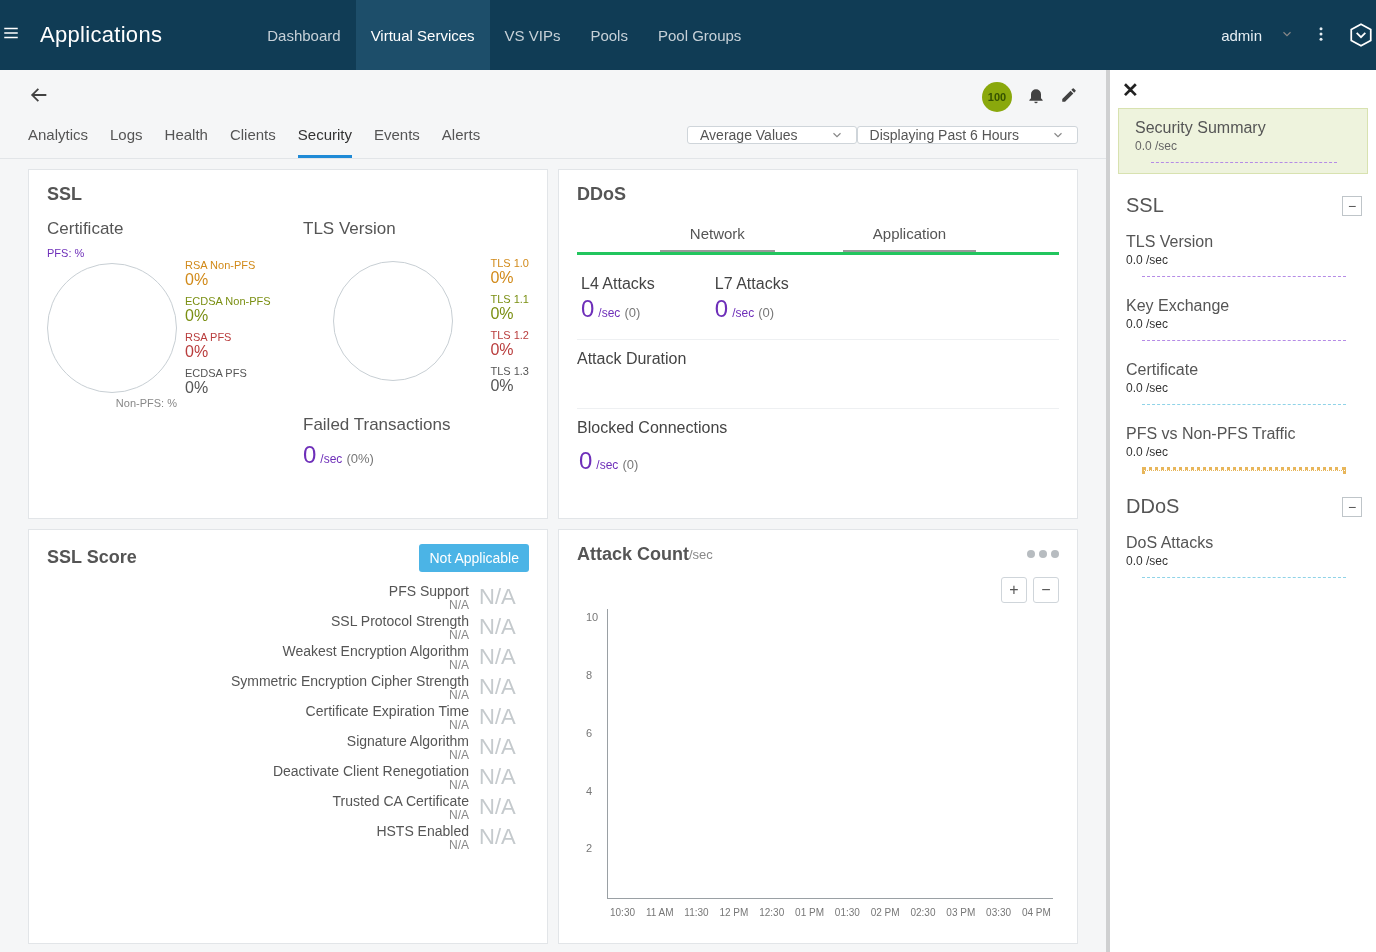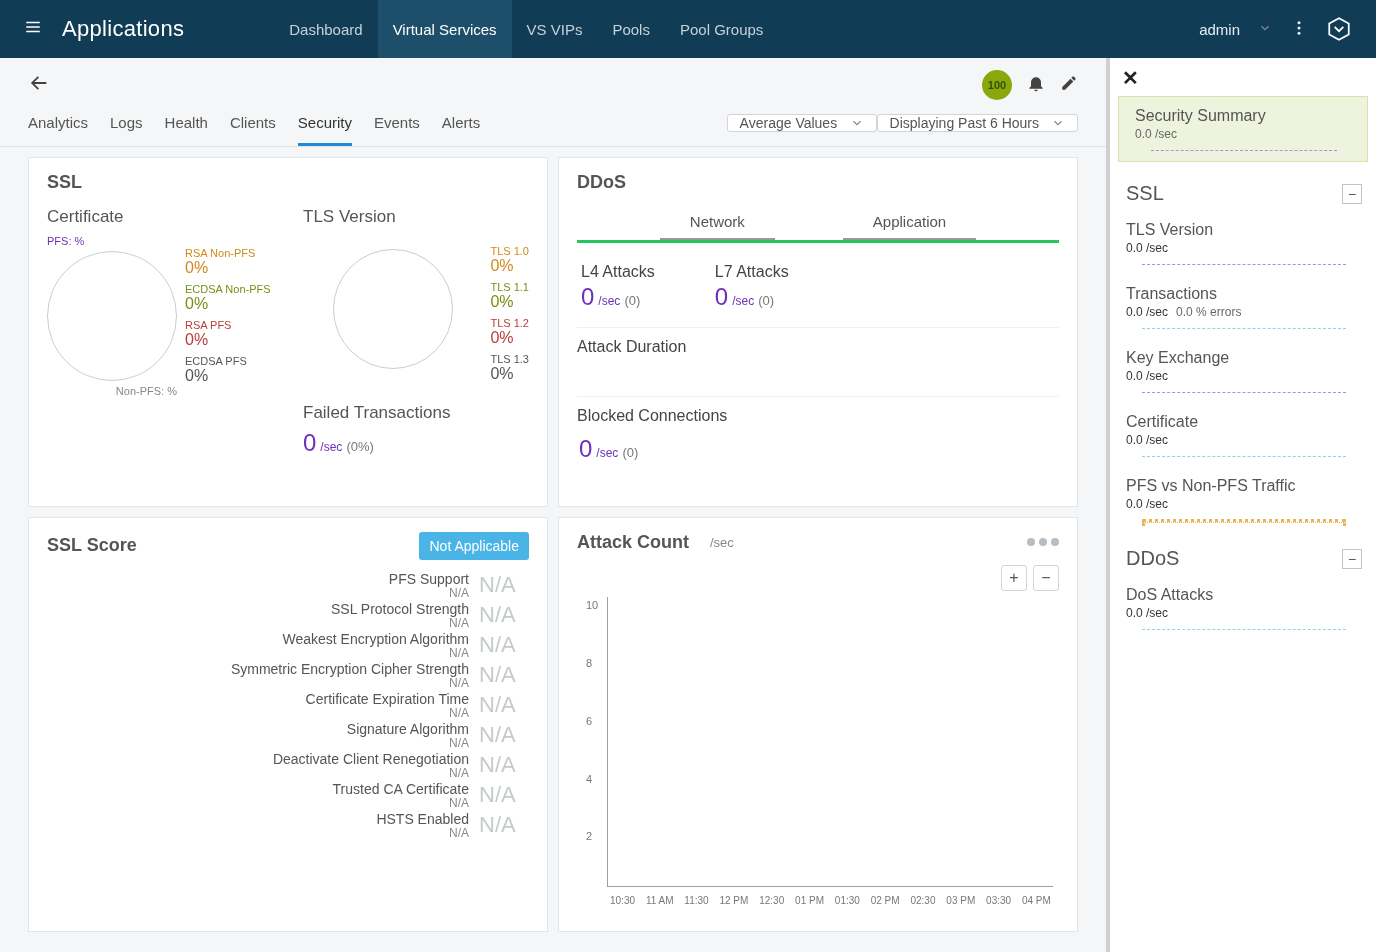--- a/index.html
+++ b/index.html
@@ -9,24 +9,24 @@
     color: #333;
     width: 1376px;
     height: 952px;
     overflow: hidden;
   }
 
   
   .topnav {
     background: #103c55; 
     color: #fff;
-    height: 58px;
+    height: 70px;
     display: flex;
     align-items: center;
-    padding: 0 24px;
+    padding: 0 2px;
   }
   .topnav .ham { margin-right: 20px; cursor: pointer; }
   .topnav .brand {
     font-size: 22px; font-weight: 400; letter-spacing: .3px;
   }
   .topnav .mainlinks {
     display: flex; margin-left: 90px; height: 100%;
   }
   .topnav .mainlinks a {
     color: #c7d1d8; text-decoration: none; font-size: 15px;
@@ -71,21 +71,21 @@
     padding: 6px 0 12px 0;
   }
   .subtabs a.active {
     color: #333; font-weight: 500;
     border-bottom: 3px solid #1f8ad6;
   }
   .subtabs-row .flex { flex: 1; }
   .dropdown {
     border: 1px solid #cfd5da; border-radius: 3px;
     padding: 0 12px; font-size: 14px; color: #555;
-    display: flex; align-items: center; gap: 12px; margin-left: 10px;
+    display: flex; align-items: center; gap: 32px; margin-left: 10px;
     margin-bottom: 8px;
     min-width: 150px; justify-content: space-between;
     background: #fff;
   }
 
   
   .layout {
     display: flex;
     height: calc(100% - 58px);
   }
@@ -176,21 +176,21 @@
     display:flex; justify-content: flex-end; align-items: center;
     gap: 10px;
   }
   .score-row .labels { text-align: right; }
   .score-row .labels .t { font-size:14px; color:#555; }
   .score-row .labels .s { font-size:12px; color:#888; display:block; margin-top:-2px; }
   .score-row .big { font-size:22px; color:#c5cacd; width:50px; text-align:left; }
 
   
   .ac-head {
-    display:flex; align-items:center; gap: 21px; margin-bottom: 12px;
+    display:flex; align-items:center; gap: 0; margin-bottom: 12px;
   }
   .ac-head h2 { margin-bottom:0; }
   .ac-head .unit { color:#888; font-size:13px; }
   .dots { display:flex; gap:4px; margin-left:auto; }
   .dots span { width:8px;height:8px;border-radius:50%;background:#b7bcc0; }
   .zoombox { display:flex; justify-content:flex-end; gap:6px; margin: 6px 0; }
   .zoombox button {
     width:26px;height:26px; border:1px solid #cfd5da; background:#fff;
     font-size:16px; color:#555; border-radius:3px;
   }
@@ -512,25 +512,20 @@
       <h2>SSL</h2>
       <span class="collapse">−</span>
     </div>
     <div id="side-ssl-items">
         <div class="sp-block">
           <h3>TLS Version</h3>
           <div class="rate"><span class="n">0.0 /sec</span></div>
           <div class="sp-sep "></div>
         </div>
         <div class="sp-block">
-          <h3>Transactions</h3>
-          <div class="rate"><span class="n">0.0 /sec</span><span class="err">0.0 % errors</span></div>
-          <div class="sp-sep blue"></div>
-        </div>
-        <div class="sp-block">
           <h3>Key Exchange</h3>
           <div class="rate"><span class="n">0.0 /sec</span></div>
           <div class="sp-sep "></div>
         </div>
         <div class="sp-block">
           <h3>Certificate</h3>
           <div class="rate"><span class="n">0.0 /sec</span></div>
           <div class="sp-sep blue"></div>
         </div>
         <div class="sp-block">

